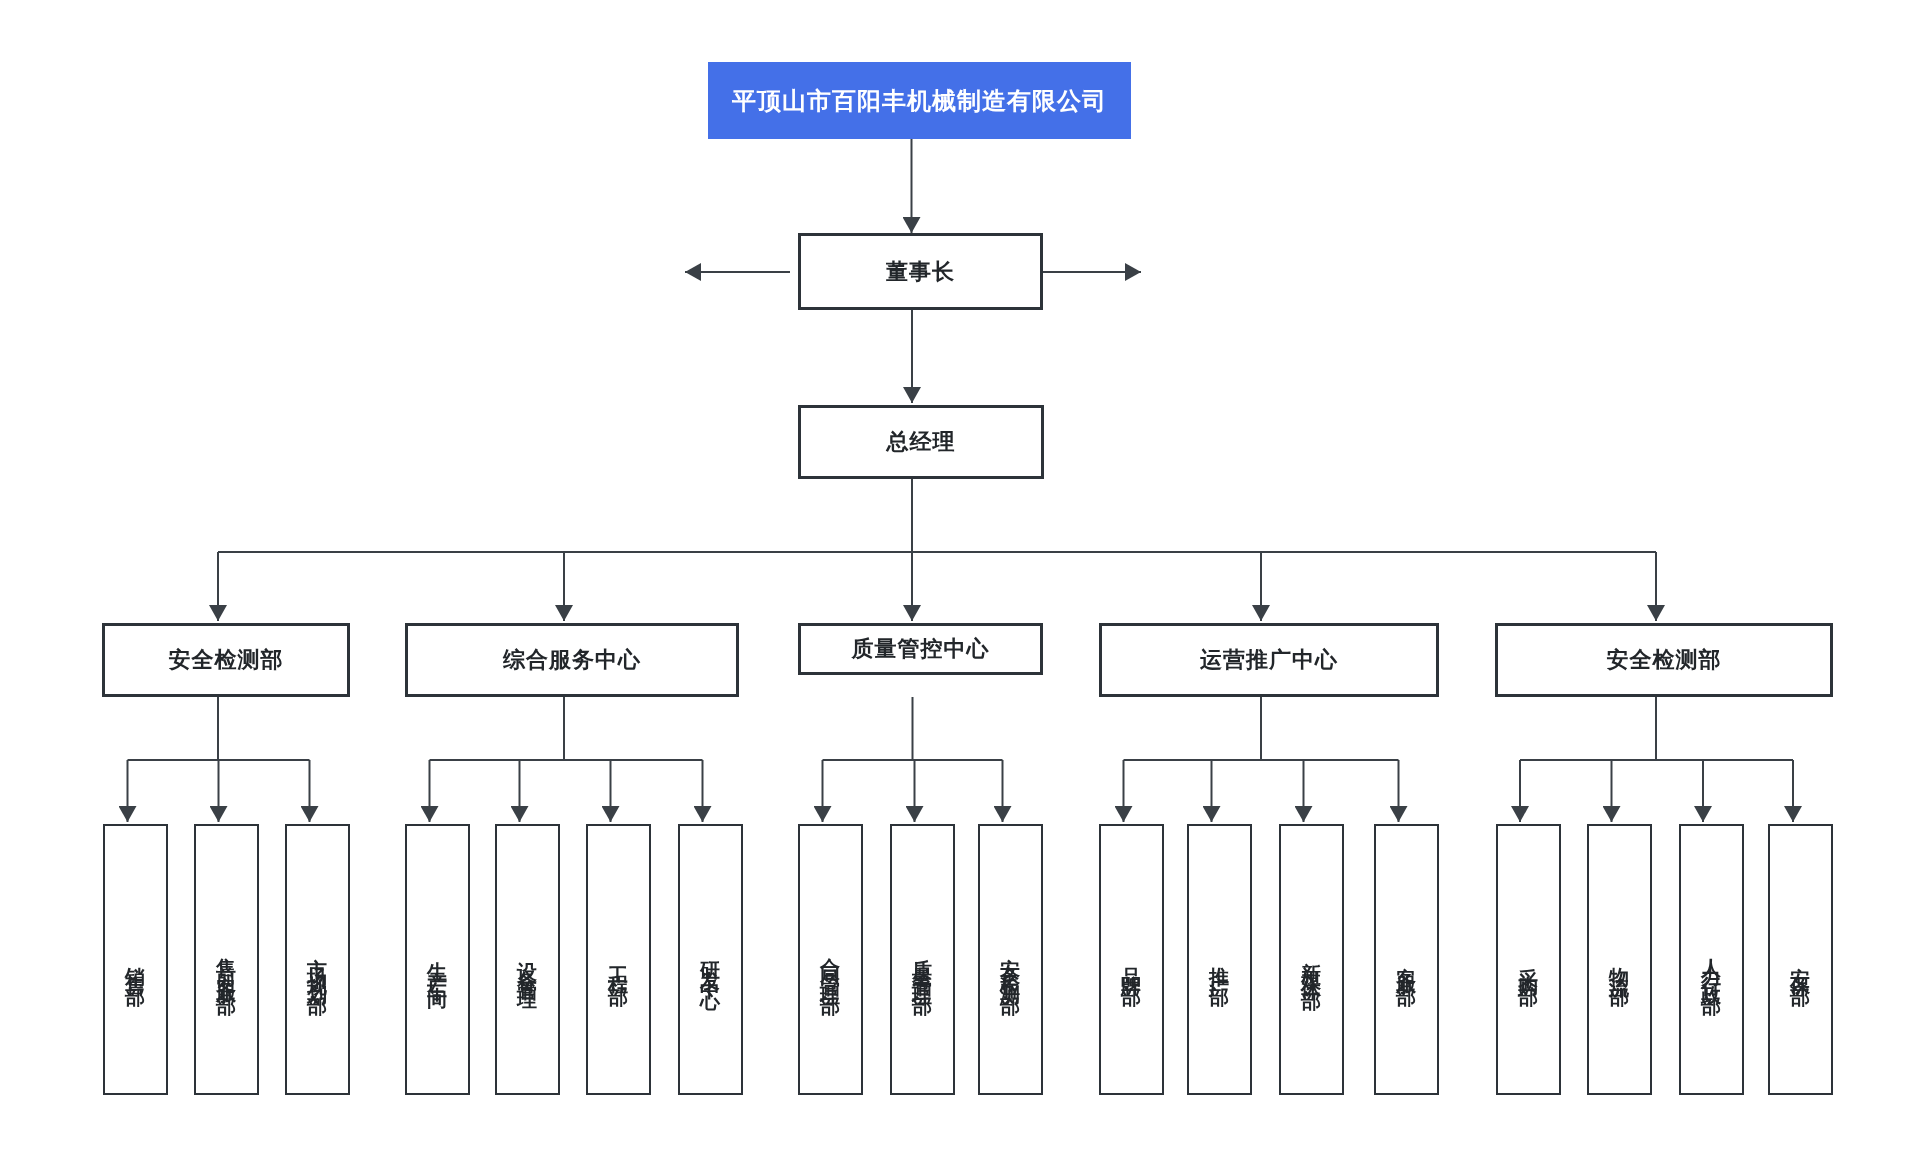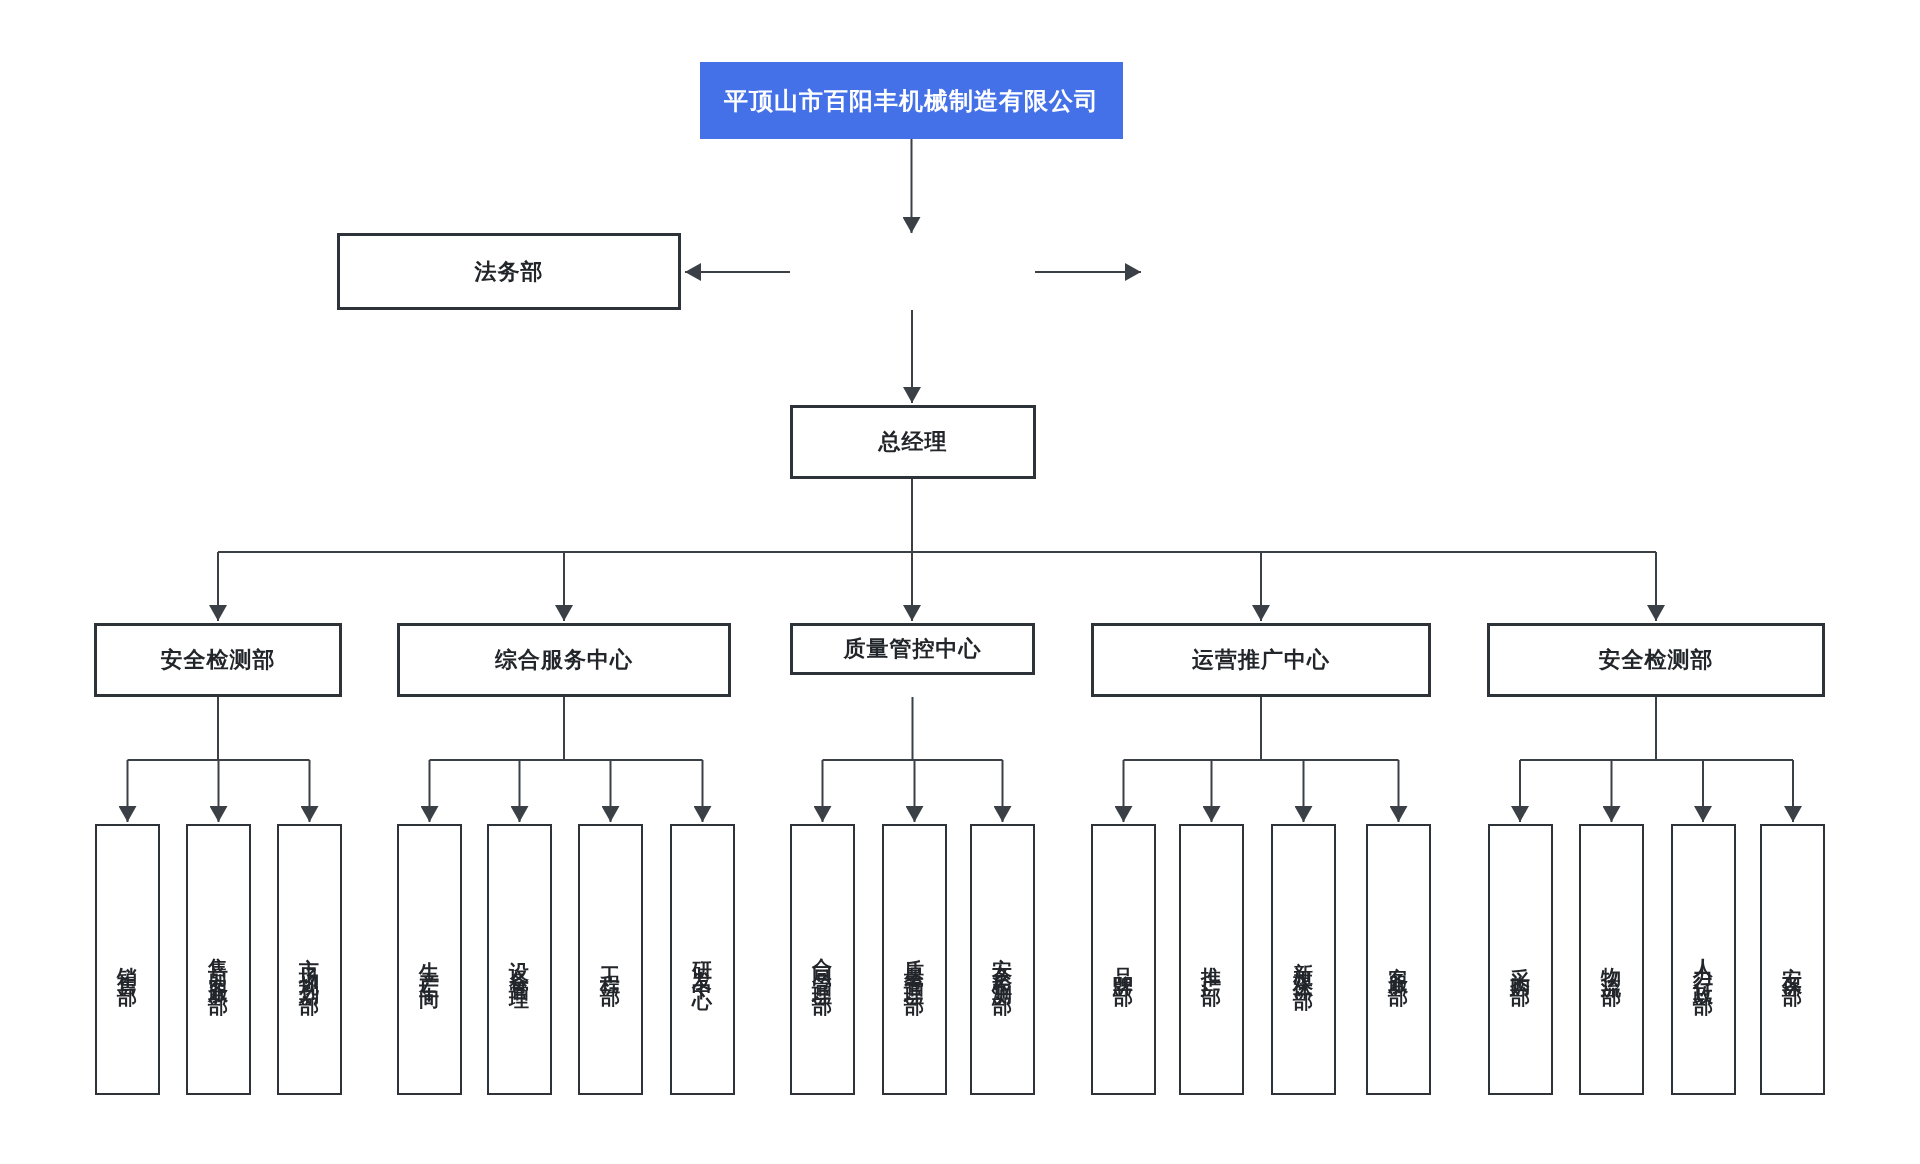--- a/index.html
+++ b/index.html
@@ -7,21 +7,21 @@
   .canvas {
     position:relative; width:1920px; height:1164px; background:#ffffff; overflow:hidden;
   }
   svg.connectors { position:absolute; left:0; top:0; }
   svg.connectors path { stroke:#3a4046; stroke-width:2; fill:none; }
   .node {
     position:absolute; box-sizing:border-box; background:#ffffff;
     border:3px solid #2d3339; color:#22262a;
     display:flex; align-items:center; justify-content:center;
     font-weight:700; font-size:22px; letter-spacing:1px;
-    text-align:center; white-space:nowrap;
+    text-align:center; white-space:nowrap;margin-left:8px;
   }
   .node.root {
     background:#4470e8; border:none; color:#ffffff; font-size:24px;
   }
   .node.child { border-width:2px; }
   .node.child .vtext {
     writing-mode:vertical-rl; text-orientation:upright;
     font-size:20px; letter-spacing:9px; line-height:1; white-space:normal;
     padding-top:9px;
   }
@@ -89,22 +89,22 @@
     <path d="M1520,760 V822" marker-end="url(#ah)"></path>
     <path d="M1611.5,760 V822" marker-end="url(#ah)"></path>
     <path d="M1703,760 V822" marker-end="url(#ah)"></path>
     <path d="M1793,760 V822" marker-end="url(#ah)"></path>
   </svg>
 
   <div class="node root" style="left:700px; top:62px; width:423px; height:77px;">
     <span>平顶山市百阳丰机械制造有限公司</span>
   </div>
 
-  <div class="node" style="left:337px; top:233px; width:344px; height:77px;">
-    <span>法务部</span>
+  <div class="node" style="left:790px; top:233px; width:245px; height:77px;">
+    <span>董事长</span>
   </div>
 
   <div class="node" style="left:790px; top:405px; width:246px; height:74px;">
     <span>总经理</span>
   </div>
 
   <div class="node" style="left:94px; top:623px; width:248px; height:74px;">
     <span>安全检测部</span>
   </div>
   <div class="node" style="left:397px; top:623px; width:334px; height:74px;">

